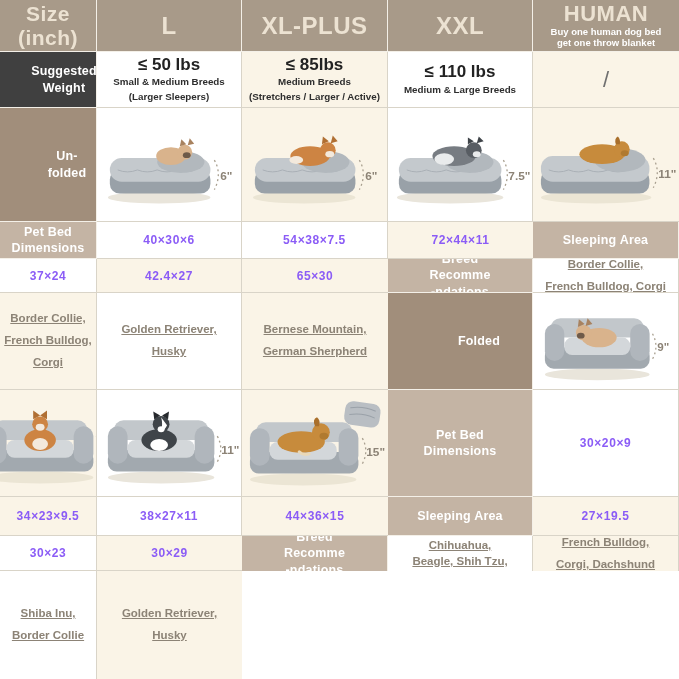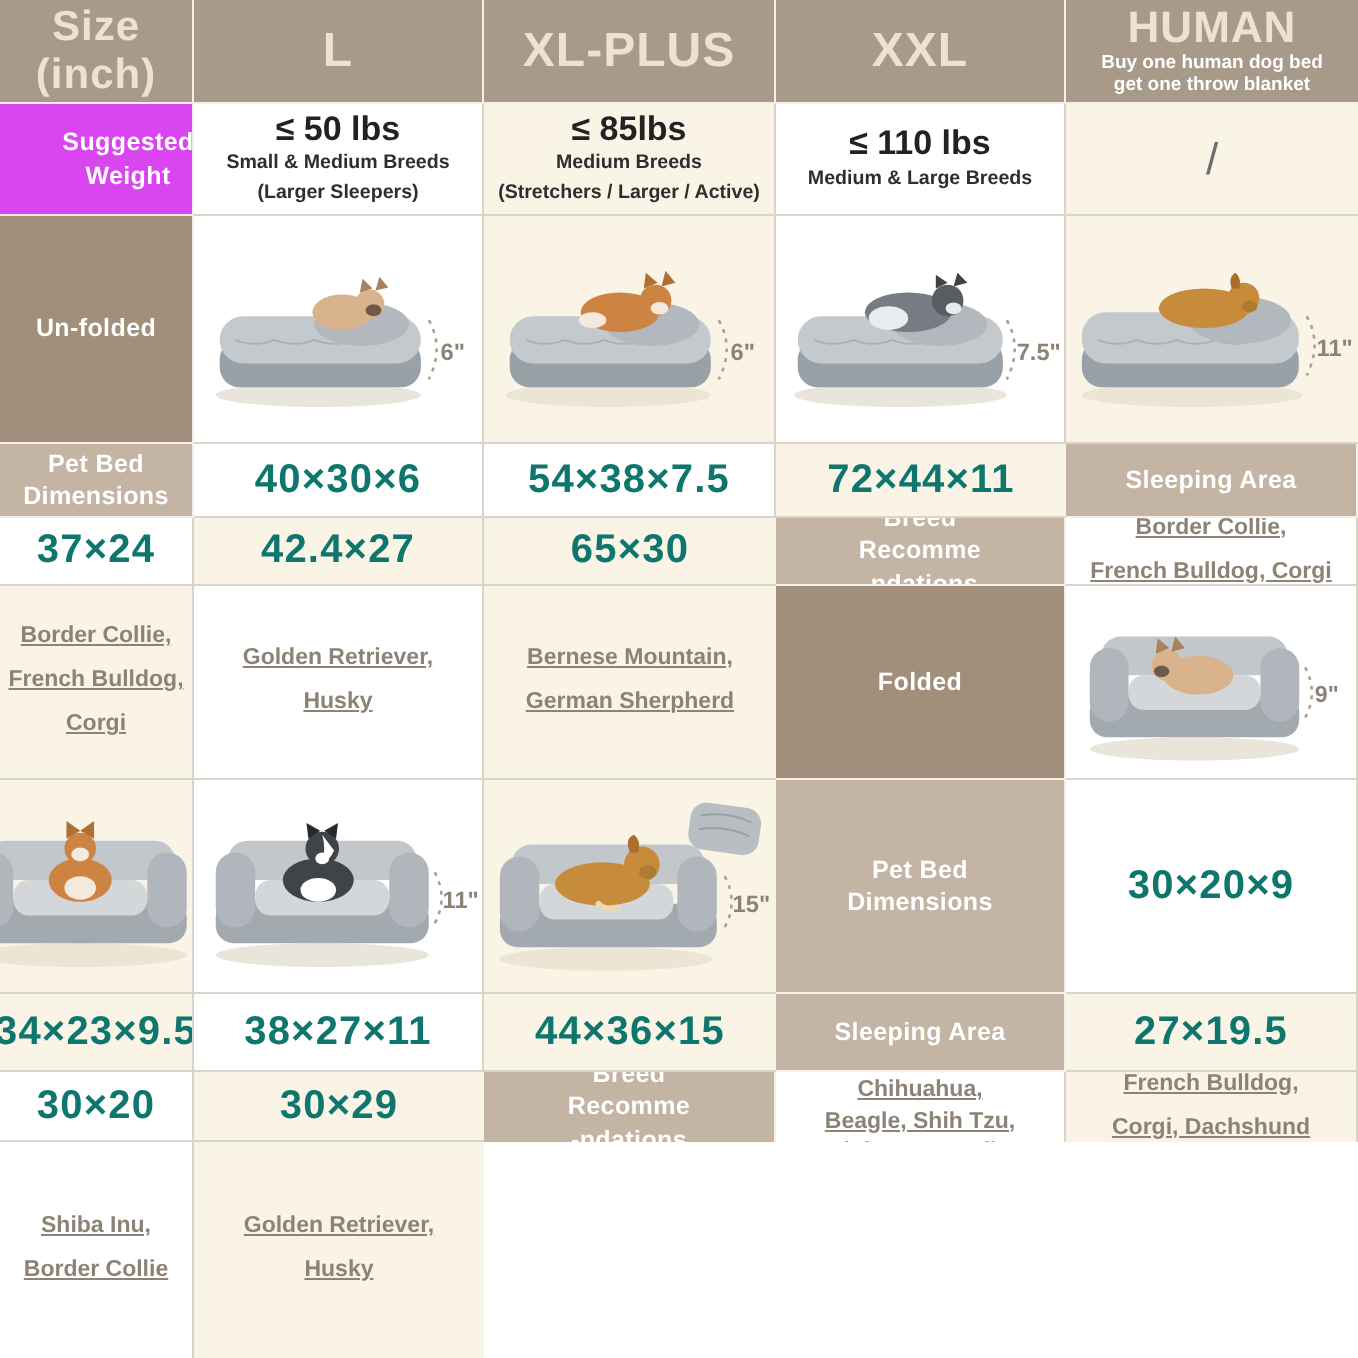--- a/index.html
+++ b/index.html
@@ -13,35 +13,35 @@
   }
   .cell{
     border-right:1.5px solid #d9d4c8;
     border-bottom:1.5px solid #d9d4c8;
     display:flex;flex-direction:column;align-items:center;justify-content:center;
     text-align:center;overflow:hidden;
   }
   .last-col{border-right:none;}
   .last-row{border-bottom:none;}
   .bg-header{background:#a89a89;border-color:#f4f0e8;}
-  .bg-gray{background:#d946ef;border-color:#f4f0e8;padding-left:32px;}
-  .bg-dark{background:#a18e7b;border-color:#f4f0e8;}
+  .bg-gray{background:#404040;border-color:#f4f0e8;padding-left:32px;}
+  .bg-dark{background:#a18e7b;border-color:#f4f0e8;padding-left:38px;}
   .bg-light{background:#c4b4a4;border-color:#f4f0e8;align-items:center;}
   .bg-white{background:#ffffff;text-align:center;}
   .bg-cream{background:#faf4e7;}
   .hdr span{color:#ece2d2;font-weight:bold;letter-spacing:.5px;}
   .hdr-size span{font-size:21px;line-height:1.1;white-space:pre-line;}
   .hdr-col{font-size:24px;}
   .hdr-main{font-size:22px;line-height:1;}
   .hdr-note{color:#ffffff !important;font-size:9.5px;line-height:1.15;white-space:pre-line;margin-top:2px;letter-spacing:0 !important;}
   .lbl span{color:#fff;font-weight:bold;font-size:12.5px;line-height:1.3;white-space:pre-line;letter-spacing:.2px;}
   .w-main{font-size:17px;font-weight:600;color:#222;line-height:1.2;}
   .w-sub{font-size:9.8px;font-weight:600;color:#2e2e2e;line-height:1.45;}
   .w-slash{font-size:22px;color:#6f6f6f;font-weight:400;}
-  .dim{font-size:20px;font-weight:600;color:#0f766e;letter-spacing:.6px;}
+  .dim{font-size:12px;font-weight:600;color:#8b5cf6;letter-spacing:.6px;}
   .breed{font-size:11.5px;font-weight:600;color:#8c8376;line-height:1.9;white-space:pre-line;text-decoration:underline;}
   .breed-tight{line-height:1.34;}
   text.measure{font:700 12px "Liberation Sans","DejaVu Sans",sans-serif;fill:#8c8376;}
   svg{display:block;}
 </style>
 </head>
 <body>
 
 <div class="table">
 
@@ -316,21 +316,21 @@
       <span class="dim">44×36×15</span>
     </div>
 
   <div class="cell bg-light lbl">
       <span>Sleeping Area</span>
     </div>
   <div class="cell bg-cream">
       <span class="dim">27×19.5</span>
     </div>
   <div class="cell bg-white">
-      <span class="dim">30×20</span>
+      <span class="dim">30×23</span>
     </div>
   <div class="cell bg-cream last-col">
       <span class="dim">30×29</span>
     </div>
 
   <div class="cell bg-light lbl last-row">
       <span>Breed
 Recomme
 -ndations</span>
     </div>

